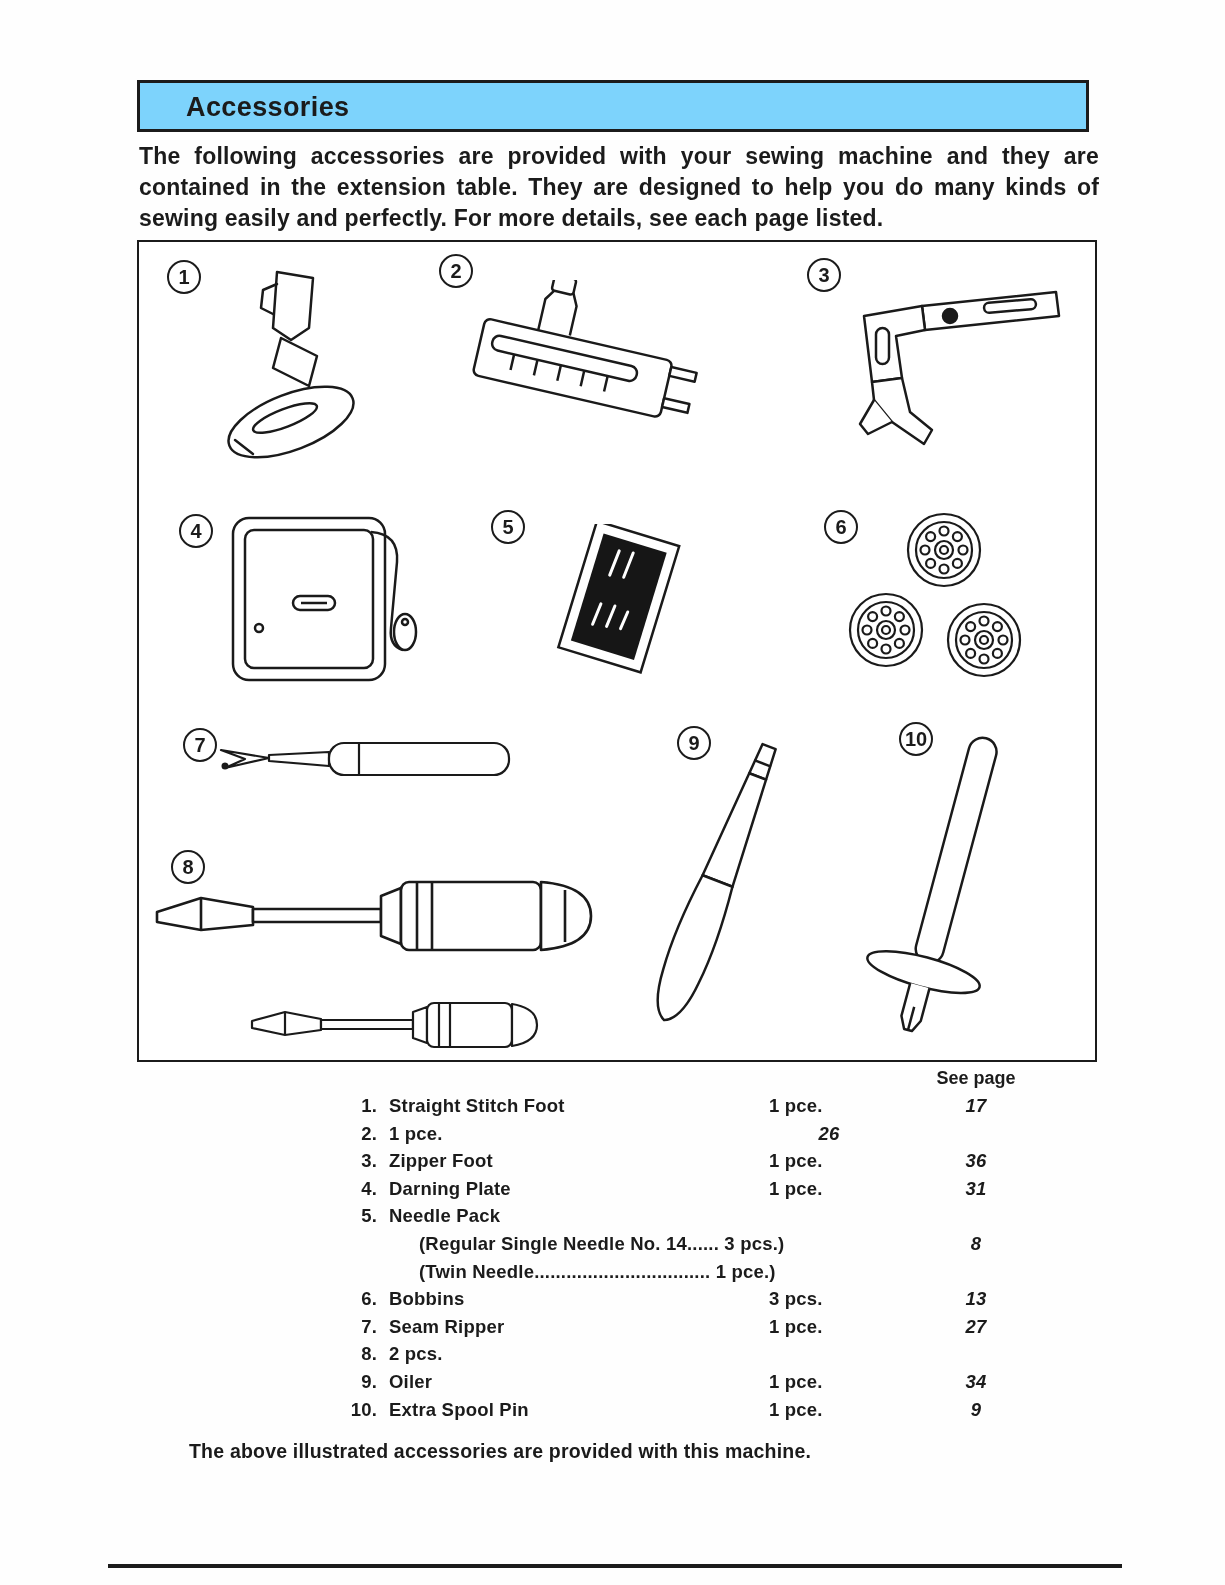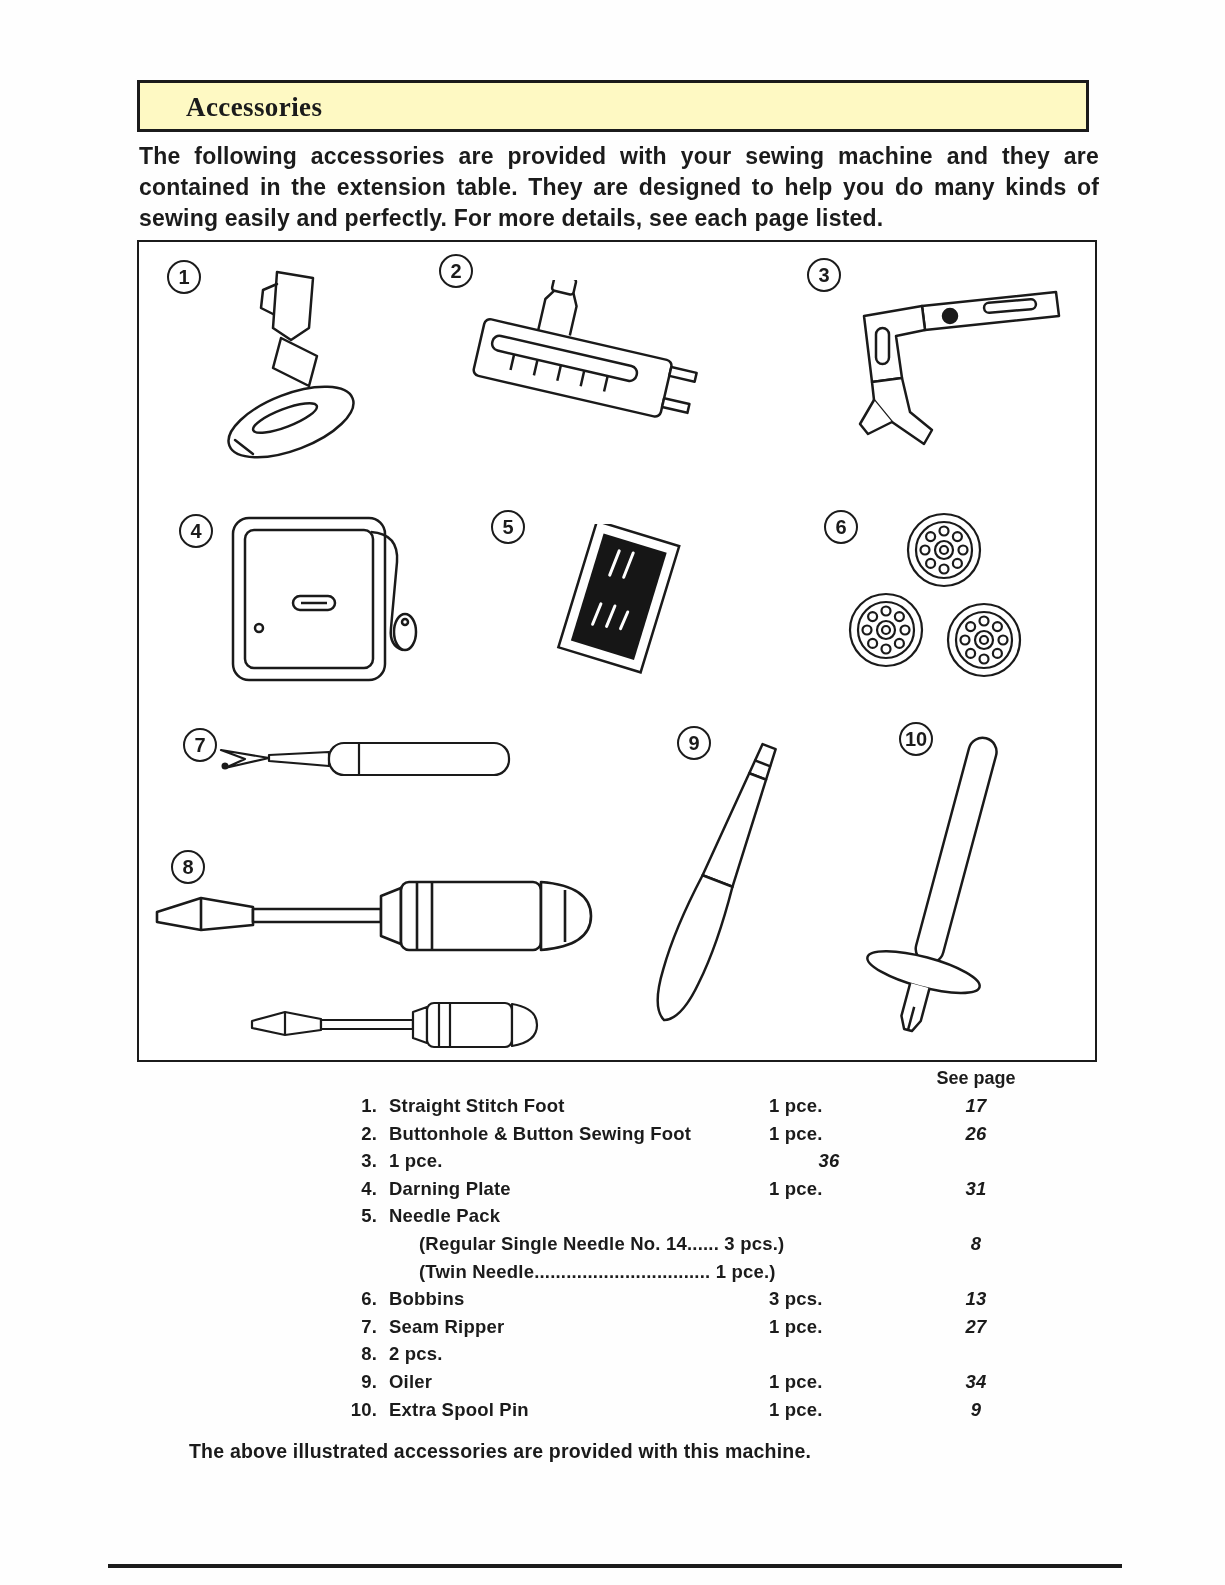--- a/index.html
+++ b/index.html
@@ -9,21 +9,21 @@
     color:#1b1b1b;
     font-family:"Liberation Sans", sans-serif;
     position:relative;
     overflow:hidden;
   }
   .page { position:absolute; inset:0; background:#fefefe; }
 
   
   .title-box {
     position:absolute; left:137px; top:80px; width:952px; height:52px;
-    border:3px solid #1b1b1b; background:#fef9c3;font-family:Liberation Serif, serif;
+    border:3px solid #1b1b1b; background:#7dd3fc;
   }
   .title-box .title {
     font-size:27px; font-weight:700; letter-spacing:0.4px;
     margin:9px 0 0 46px;
   }
 
   
   .intro {
     position:absolute; left:139px; top:141px; width:960px;
     font-size:23px; font-weight:600; line-height:31px;
@@ -267,27 +267,27 @@
 
     <div class="t-row">
       <span class="t-num">1.</span>
       <span class="t-label">Straight Stitch Foot</span>
       <span class="t-qty">1 pce.</span>
       <span class="t-page">17</span>
     </div>
 
     <div class="t-row">
       <span class="t-num">2.</span>
-      <span class="t-label">Buttonhole &amp; Button Sewing Foot</span>
       <span class="t-qty">1 pce.</span>
       <span class="t-page">26</span>
     </div>
 
     <div class="t-row">
       <span class="t-num">3.</span>
+      <span class="t-label">Zipper Foot</span>
       <span class="t-qty">1 pce.</span>
       <span class="t-page">36</span>
     </div>
 
     <div class="t-row">
       <span class="t-num">4.</span>
       <span class="t-label">Darning Plate</span>
       <span class="t-qty">1 pce.</span>
       <span class="t-page">31</span>
     </div>

